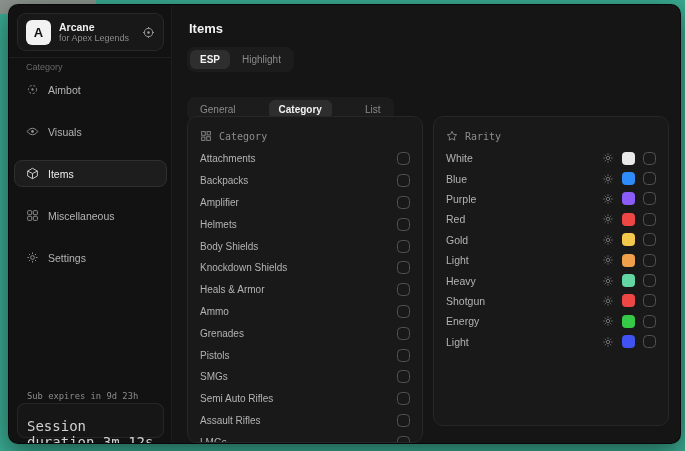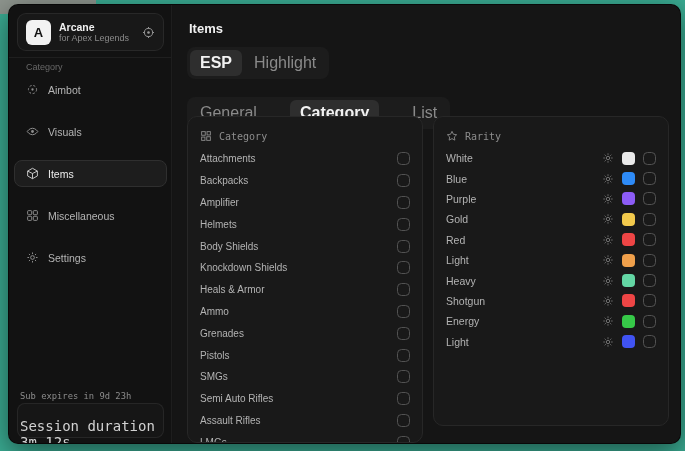--- a/index.html
+++ b/index.html
@@ -35,34 +35,34 @@
   .nav { position:absolute; left:5px; top:71px; width:153px; display:flex; flex-direction:column; gap:15px; }
   .nav-item { height:27px; display:flex; align-items:center; gap:9px; padding:0 11px;
     border:1px solid transparent; border-radius:8px; color:#b5b5b5; cursor:pointer; }
   .nav-item.active { background:#1d1d1d; border-color:#2f2f2f; color:#ececec; }
   .nav-item .ic { width:13px; height:13px; color:#8f8f8f; flex:0 0 auto; }
   .nav-item.active .ic { color:#d6d6d6; }
   .nav-item .lbl { font-size:10.5px; }
 
   .side-footer { position:absolute; left:8px; bottom:5px; width:147px; height:35px;
     background:#161616; border:1px solid rgba(255,255,255,.07); border-radius:8px;
-    padding:4px 2px; display:flex; flex-direction:column; justify-content:center; gap:17px;
+    padding:4px 9px; display:flex; flex-direction:column; justify-content:center; gap:17px;
     font-family:"DejaVu Sans Mono", monospace; }
   .foot-line1 { color:#8c8c8c; font-size:8.8px; }
   .foot-line2 { color:#d2d2d2; font-size:14px; }
 
   
   .main { position:absolute; left:164px; top:0; right:0; bottom:0; background:#151515; }
   .page-title { position:absolute; left:16px; top:16px; color:#f1f1f1; font-size:13px; font-weight:bold; }
 
   .tabgroup { position:absolute; left:14px; background:#1c1c1c; border-radius:8px;
     padding:3px; display:inline-flex; gap:2px; }
   .tabgroup.mode { top:42px; }
   .tabgroup.view { top:92px;gap:23px; }
-  .tab { font-size:16px; color:#8a8a8a; padding:4px 10px; border-radius:6px; cursor:pointer; white-space:nowrap; }
+  .tab { font-size:10px; color:#8a8a8a; padding:4px 10px; border-radius:6px; cursor:pointer; white-space:nowrap; }
   .tab.active { background:#2e2e2e; color:#f2f2f2; font-weight:bold; }
 
   .panel { position:absolute; top:111px; width:236px; background:#191919;
     border:1px solid #272727; border-radius:10px; padding:9px 12px 6px 12px; }
   .panel.category { left:14px; height:327px; overflow:hidden; }
   .panel.rarity { left:260px; height:310px; }
   .panel-head { display:flex; align-items:center; gap:7px; color:#8d8d8d;
     font-family:"DejaVu Sans Mono", monospace; font-size:10px; height:20px; margin-bottom:2px; }
   .panel-head .ic { width:12px; height:12px; color:#8d8d8d; }
 
@@ -286,42 +286,42 @@
                 <svg viewBox="0 0 16 16" fill="none" stroke="currentColor" stroke-width="1.2">
                   <circle cx="8" cy="8" r="2.3"></circle>
                   <path d="M8 1.8v2M8 12.2v2M1.8 8h2M12.2 8h2M3.6 3.6l1.4 1.4M11 11l1.4 1.4M12.4 3.6 11 5M5 11l-1.4 1.4"></path>
                 </svg>
               </span>
               <span class="swatch" style="background: rgb(140, 92, 246);"></span>
               <span class="checkbox"></span>
             </span>
           </div>
           <div class="rar-row">
+            <span class="lbl">Red</span>
+            <span class="ctrls">
+              <span class="ic">
+                <svg viewBox="0 0 16 16" fill="none" stroke="currentColor" stroke-width="1.2">
+                  <circle cx="8" cy="8" r="2.3"></circle>
+                  <path d="M8 1.8v2M8 12.2v2M1.8 8h2M12.2 8h2M3.6 3.6l1.4 1.4M11 11l1.4 1.4M12.4 3.6 11 5M5 11l-1.4 1.4"></path>
+                </svg>
+              </span>
+              <span class="swatch" style="background: rgb(238, 69, 69);"></span>
+              <span class="checkbox"></span>
+            </span>
+          </div>
+          <div class="rar-row">
             <span class="lbl">Gold</span>
             <span class="ctrls">
               <span class="ic">
                 <svg viewBox="0 0 16 16" fill="none" stroke="currentColor" stroke-width="1.2">
                   <circle cx="8" cy="8" r="2.3"></circle>
                   <path d="M8 1.8v2M8 12.2v2M1.8 8h2M12.2 8h2M3.6 3.6l1.4 1.4M11 11l1.4 1.4M12.4 3.6 11 5M5 11l-1.4 1.4"></path>
                 </svg>
               </span>
               <span class="swatch" style="background: rgb(242, 201, 76);"></span>
-              <span class="checkbox"></span>
-            </span>
-          </div>
-          <div class="rar-row">
-            <span class="lbl">Red</span>
-            <span class="ctrls">
-              <span class="ic">
-                <svg viewBox="0 0 16 16" fill="none" stroke="currentColor" stroke-width="1.2">
-                  <circle cx="8" cy="8" r="2.3"></circle>
-                  <path d="M8 1.8v2M8 12.2v2M1.8 8h2M12.2 8h2M3.6 3.6l1.4 1.4M11 11l1.4 1.4M12.4 3.6 11 5M5 11l-1.4 1.4"></path>
-                </svg>
-              </span>
-              <span class="swatch" style="background: rgb(238, 69, 69);"></span>
               <span class="checkbox"></span>
             </span>
           </div>
           <div class="rar-row">
             <span class="lbl">Light</span>
             <span class="ctrls">
               <span class="ic">
                 <svg viewBox="0 0 16 16" fill="none" stroke="currentColor" stroke-width="1.2">
                   <circle cx="8" cy="8" r="2.3"></circle>
                   <path d="M8 1.8v2M8 12.2v2M1.8 8h2M12.2 8h2M3.6 3.6l1.4 1.4M11 11l1.4 1.4M12.4 3.6 11 5M5 11l-1.4 1.4"></path>

